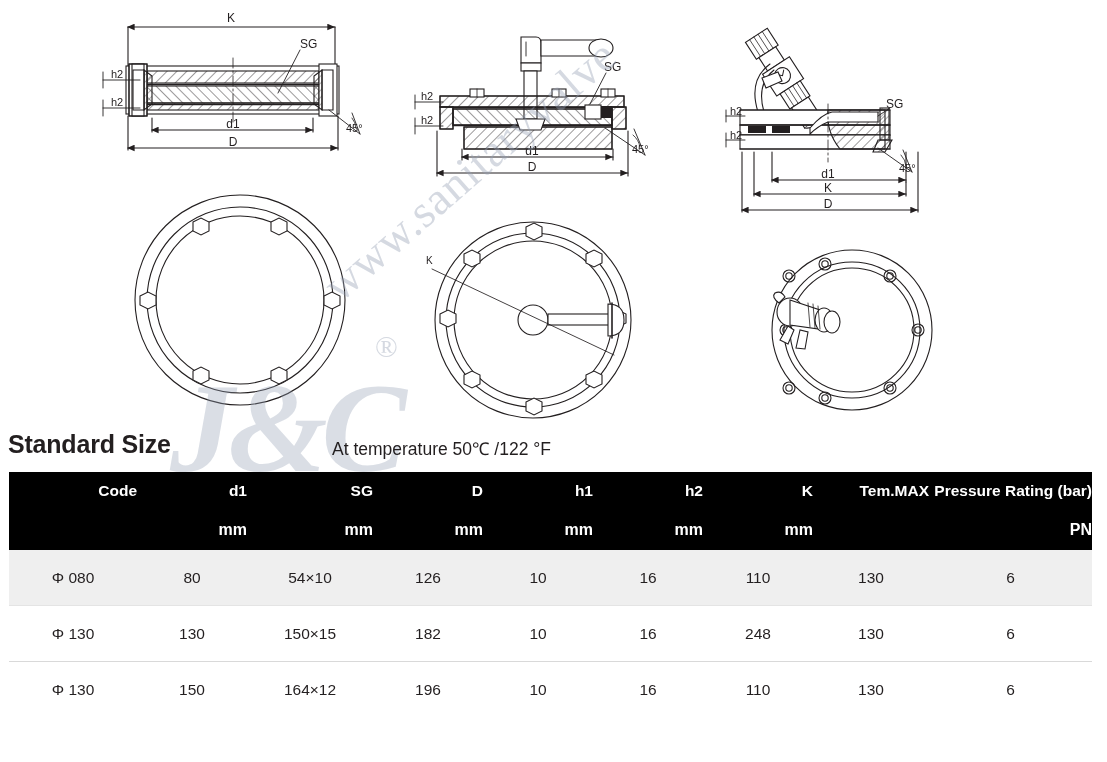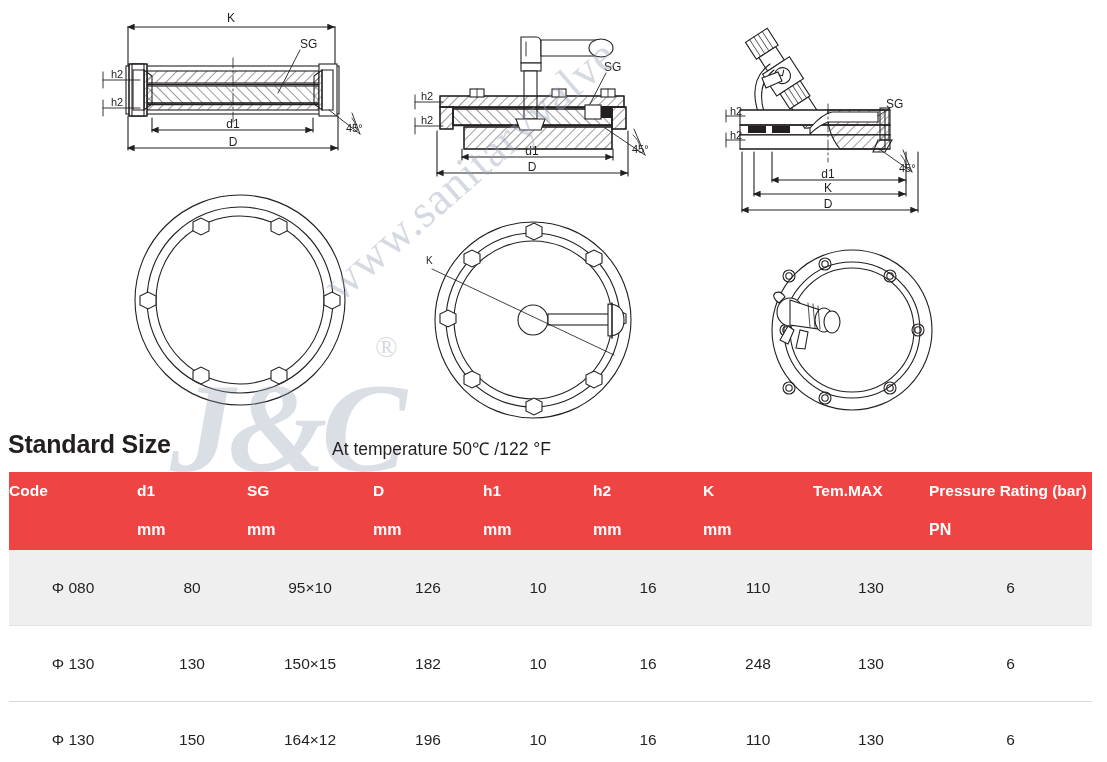--- a/index.html
+++ b/index.html
@@ -97,43 +97,43 @@
   }
 
   table.spec {
     border-collapse: collapse;
     width: 1083px;
     margin-left: 9px;
     table-layout: fixed;
     font-size: 15px;
   }
   table.spec thead th {
-    background: #ef4444;
+    background: #000000;
     color: #ffffff;
     font-weight: bold;
     font-size: 15.5px;
     padding: 0;
     height: 38px;
     vertical-align: middle;
-    text-align: left;
+    text-align: right;
     border: none;
     margin-left: 32px;
   }
   table.spec thead tr.units th {
     height: 40px;
     font-size: 16px;
   }
   table.spec tbody td {
     height: 49px;
     text-align: center;
     vertical-align: middle;
     font-size: 15.5px;
     color: #231f20;
     border-bottom: 1px solid #d9d9d9;
-    padding: 13px;
+    padding: 3px;
   }
   table.spec tbody tr.alt td {
     background: #efefef;
     border-bottom: 1px solid #e4e4e4;
   }
   table.spec tbody tr:last-child td { border-bottom: none; }
 
   .c0 { width: 128px; }
   .c1 { width: 110px; }
   .c2 { width: 126px; }
@@ -501,21 +501,21 @@
         <th>mm</th>
         <th>mm</th>
         <th></th>
         <th>PN</th>
       </tr>
     </thead>
     <tbody>
       <tr class="alt">
         <td>Φ 080</td>
         <td>80</td>
-        <td>95×10</td>
+        <td>54×10</td>
         <td>126</td>
         <td>10</td>
         <td>16</td>
         <td>110</td>
         <td>130</td>
         <td>6</td>
       </tr>
       <tr>
         <td>Φ 130</td>
         <td>130</td>

